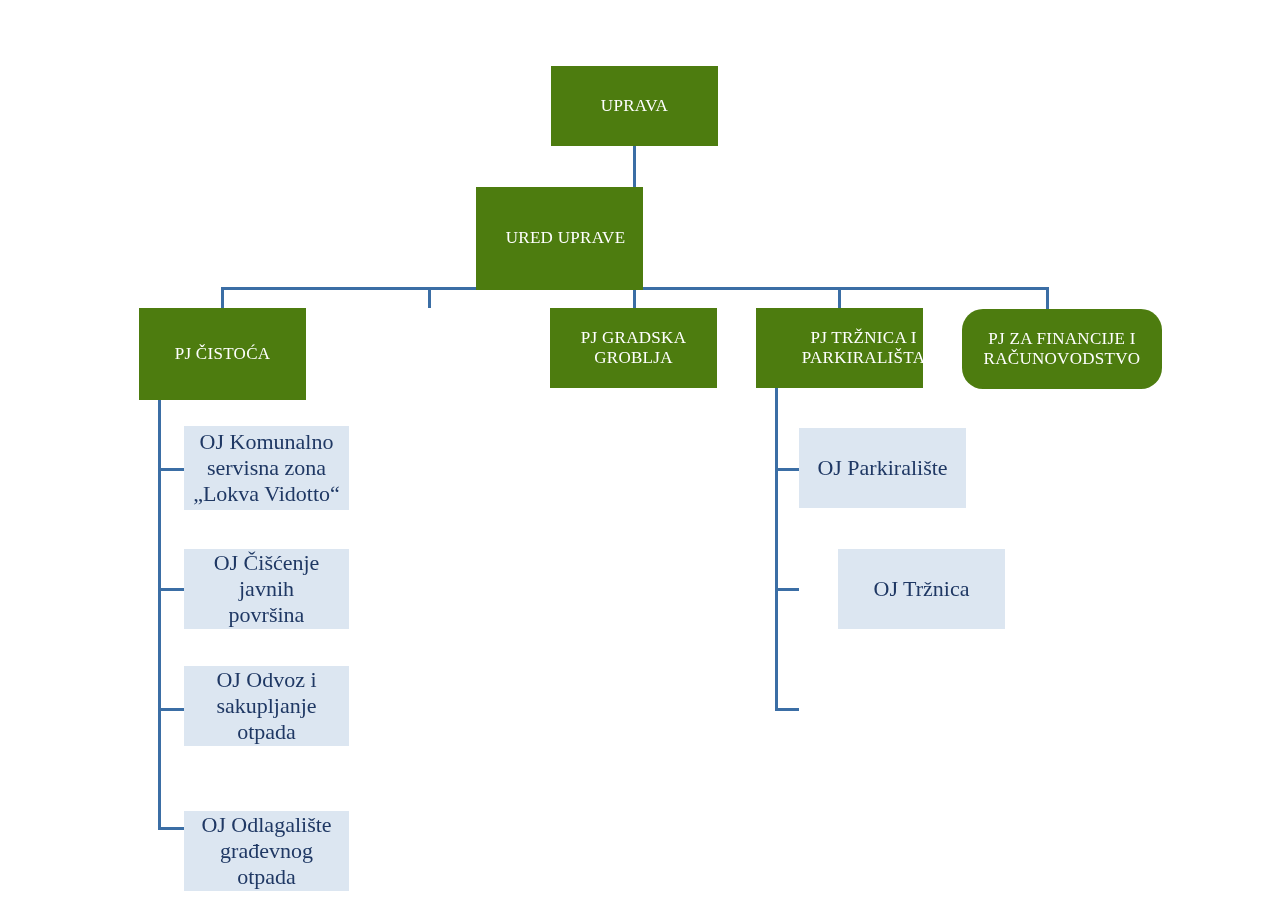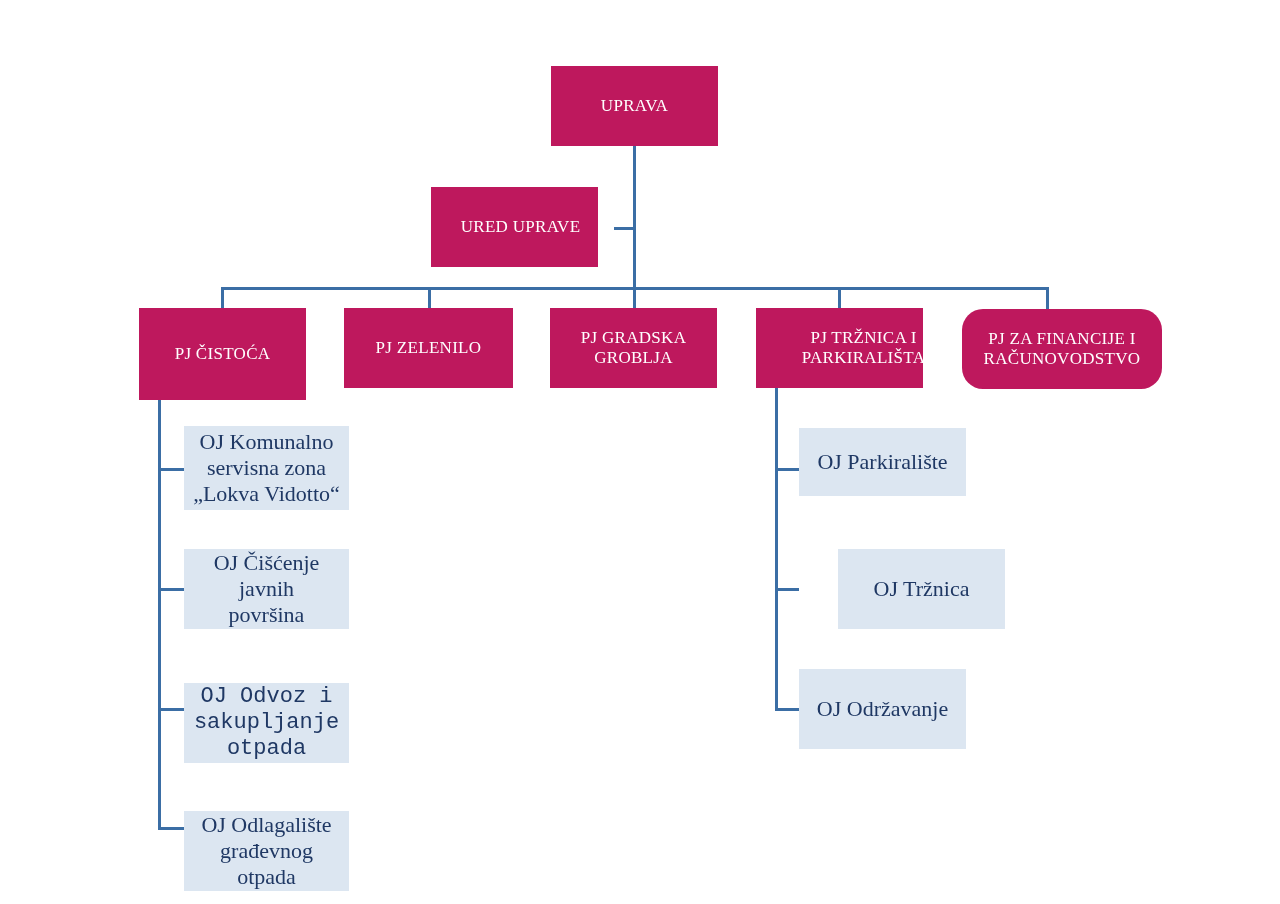--- a/index.html
+++ b/index.html
@@ -22,21 +22,21 @@
   .node {
     position: absolute;
     box-sizing: border-box;
     display: flex;
     align-items: center;
     justify-content: center;
     text-align: center;
     line-height: 1.18;
   }
   .node.primary {
-    background: #be185d;
+    background: #4d7c0f;
     color: #ffffff;
     font-size: 17px;
     letter-spacing: 0.3px;
   }
   .node.primary .label {
     white-space: pre-line;
     padding: 0 2px;
   }
   .node.secondary {
     background: #dce6f1;
@@ -87,31 +87,28 @@
 
   <div class="line v" style="left:775px; top:388px; height:321px;"></div>
   <div class="line h" style="left:775px; top:468px; width:24px;"></div>
   <div class="line h" style="left:775px; top:588px; width:24px;"></div>
   <div class="line h" style="left:775px; top:708px; width:24px;"></div>
 
   <div class="node primary" style="left:551px; top:66px; width:167px; height:80px;">
     <span class="label">UPRAVA</span>
   </div>
 
-  <div class="node primary" style="left:431px; top:187px; width:167px; height:80px;padding-left:12px;">
+  <div class="node primary" style="left:476px; top:187px; width:167px; height:103px;padding-left:12px;">
     <span class="label">URED UPRAVE</span>
   </div>
 
   <div class="node primary" style="left:139px; top:308px; width:167px; height:92px;">
     <span class="label">PJ ČISTOĆA</span>
   </div>
 
-  <div class="node primary" style="left:344px; top:308px; width:169px; height:80px;">
-    <span class="label">PJ ZELENILO</span>
-  </div>
 
   <div class="node primary" style="left:550px; top:308px; width:167px; height:80px;">
     <span class="label">PJ GRADSKA
 GROBLJA</span>
   </div>
 
   <div class="node primary" style="left:756px; top:308px; width:167px; height:80px;padding-left:48px;">
     <span class="label">PJ TRŽNICA I
 PARKIRALIŠTA</span>
   </div>
@@ -125,35 +122,32 @@
     <span class="label">OJ Komunalno
 servisna zona
 „Lokva Vidotto“</span>
   </div>
 
   <div class="node secondary" style="left:184px; top:549px; width:165px; height:80px;">
     <span class="label">OJ Čišćenje javnih
 površina</span>
   </div>
 
-  <div class="node secondary" style="left:184px; top:683px; width:165px; height:80px;font-family:Liberation Mono, monospace;">
+  <div class="node secondary" style="left:184px; top:666px; width:165px; height:80px;">
     <span class="label">OJ Odvoz i
 sakupljanje otpada</span>
   </div>
 
   <div class="node secondary" style="left:184px; top:788px; width:165px; height:80px;margin-top:23px;">
     <span class="label">OJ Odlagalište
 građevnog otpada</span>
   </div>
 
-  <div class="node secondary" style="left:799px; top:428px; width:167px; height:68px;">
+  <div class="node secondary" style="left:799px; top:428px; width:167px; height:80px;">
     <span class="label">OJ Parkiralište</span>
   </div>
 
   <div class="node secondary" style="left:838px; top:549px; width:167px; height:80px;">
     <span class="label">OJ Tržnica</span>
   </div>
 
-  <div class="node secondary" style="left:799px; top:669px; width:167px; height:80px;">
-    <span class="label">OJ Održavanje</span>
-  </div>
 
 </div>
 
 </body></html>

